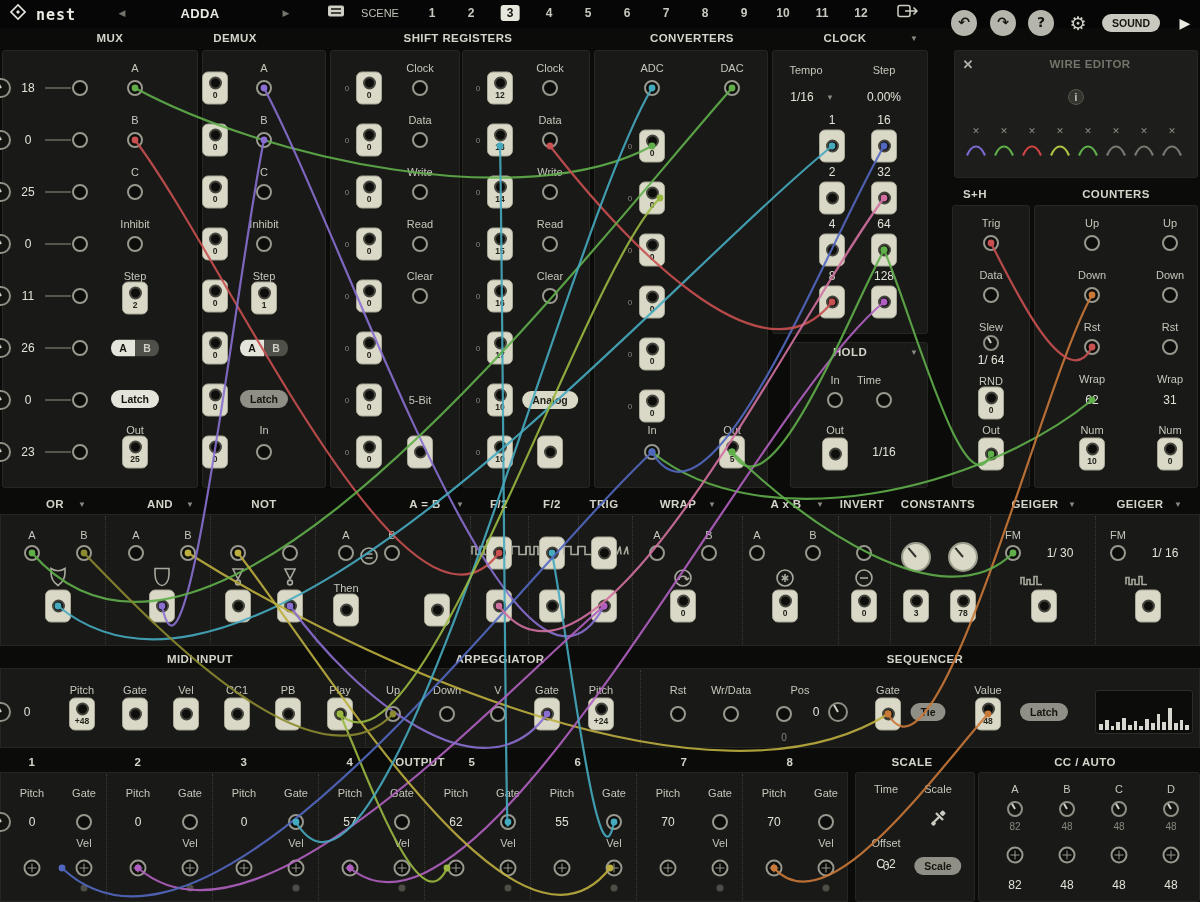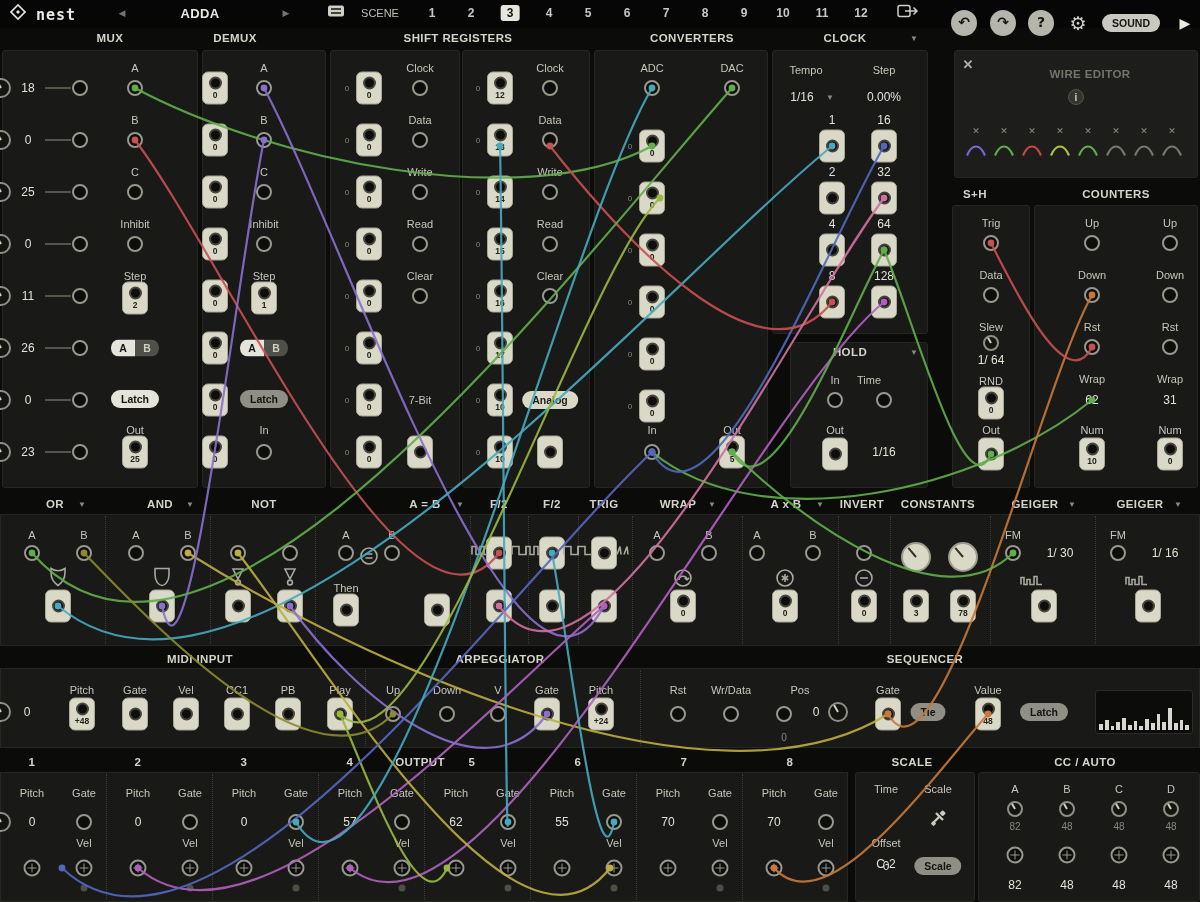--- a/index.html
+++ b/index.html
@@ -194,21 +194,21 @@
   <span class="L" style="left:420px;top:68px">Clock</span>
   <div class="P" style="left:420px;top:88px"></div>
   <span class="L" style="left:420px;top:120px">Data</span>
   <div class="P" style="left:420px;top:140px"></div>
   <span class="L" style="left:420px;top:172px">Write</span>
   <div class="P" style="left:420px;top:192px"></div>
   <span class="L" style="left:420px;top:224px">Read</span>
   <div class="P" style="left:420px;top:244px"></div>
   <span class="L" style="left:420px;top:276px">Clear</span>
   <div class="P" style="left:420px;top:296px"></div>
-  <span class="L" style="left:420px;top:400px">7-Bit</span>
+  <span class="L" style="left:420px;top:400px">5-Bit</span>
   <div class="B" style="left:420px;top:452px">
       <span class="hole"></span>
     </div>
 
   <span class="L" style="left:550px;top:68px">Clock</span>
   <div class="P" style="left:550px;top:88px"></div>
   <span class="L" style="left:550px;top:120px">Data</span>
   <div class="P" style="left:550px;top:140px"></div>
   <span class="L" style="left:550px;top:172px">Write</span>
   <div class="P" style="left:550px;top:192px"></div>
@@ -245,21 +245,21 @@
   <div class="P" style="left:835px;top:400px"></div>
   <span class="L" style="left:869px;top:380px">Time</span>
   <div class="P" style="left:884px;top:400px"></div>
   <span class="L" style="left:835px;top:430px">Out</span>
   <div class="B" style="left:835px;top:454px">
       <span class="hole"></span>
     </div>
   <span class="val" style="left:884px;top:452px">1/16</span>
 
   <span class="xclose" style="left:968px;top:64px">✕</span>
-  <span class="hdr" style="left:1090px;top:74px;color:#74746c">WIRE EDITOR</span>
+  <span class="hdr" style="left:1090px;top:64px;color:#74746c">WIRE EDITOR</span>
   <span class="info" style="left:1076px;top:97px">i</span>
 
   <span class="hdr" style="left:975px;top:194px">S+H</span>
   <span class="L" style="left:991px;top:223px">Trig</span>
   <div class="P" style="left:991px;top:243px"></div>
   <span class="L" style="left:991px;top:275px">Data</span>
   <div class="P" style="left:991px;top:295px"></div>
   <span class="L" style="left:991px;top:327px">Slew</span>
   <div class="K mini" style="left:991px;top:343px">
       <i></i>

